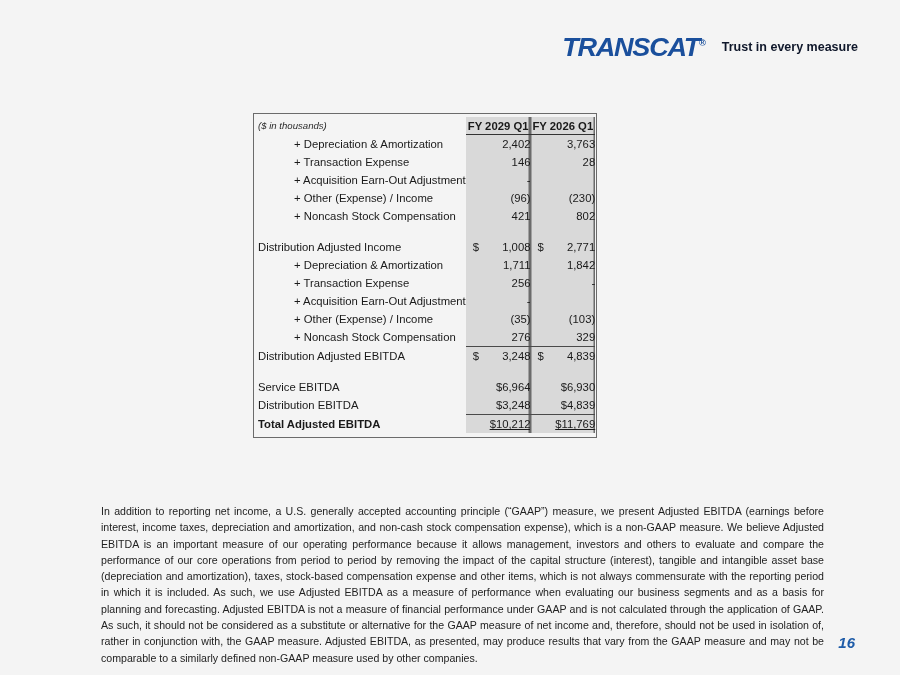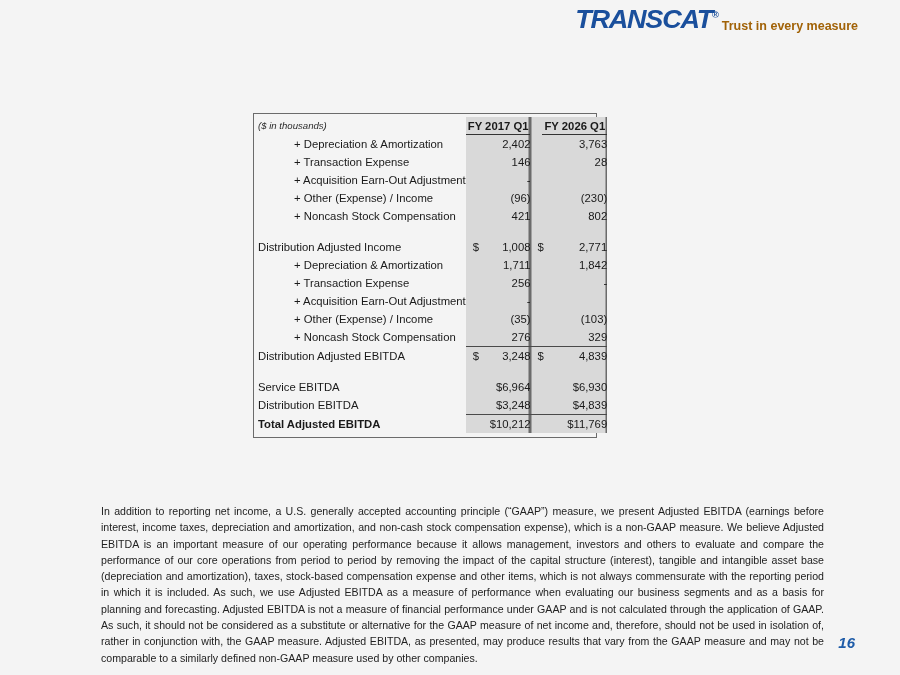--- a/index.html
+++ b/index.html
@@ -16,25 +16,25 @@
   }
   .slide {
     position: absolute;
     inset: 0;
     background: #f4f4f4;
   }
 
   
   .logo-area {
     position: absolute;
-    top: 6px;
+    top: 34px;
     right: 42px;
     display: flex;
-    align-items: flex-end;
-    gap: 7px;
+    align-items: center;
+    gap: 20px;
   }
   .logo-word {
     font-family: "Liberation Sans", sans-serif;
     font-weight: bold;
     font-style: italic;
     font-size: 26px;
     letter-spacing: -1.2px;
     color: #1a4f9c;
     line-height: 1;
     transform: scaleX(1.04);
@@ -43,21 +43,21 @@
     font-size: 9px;
     vertical-align: super;
     font-style: normal;
     font-weight: bold;
     color: #1a4f9c;
   }
   .logo-tagline {
     font-family: "Liberation Sans", sans-serif;
     font-weight: bold;
     font-size: 12.5px;
-    color: #a16207;
+    color: #0f172a;
     line-height: 1;
   }
 
   
   .slide-title {
     position: absolute;
     left: 52px;
     top: 62px;
     font-family: "Liberation Sans", sans-serif;
     font-weight: bold;
@@ -113,21 +113,21 @@
     width: 9px;
     background: #f4f4f4;
   }
   td.val .cur {
     position: absolute;
     left: 7px;
     top: 0;
   }
   
   td.val.colA { box-shadow: inset -1.5px 0 0 #6b6b6b; }
-  td.val.colB { box-shadow: inset -1.5px 0 0 #6b6b6b, inset 1.5px 0 0 #6b6b6b; padding-left: 12px; }
+  td.val.colB { box-shadow: inset -1.5px 0 0 #6b6b6b, inset 1.5px 0 0 #6b6b6b; }
 
   tr.hdr td.val {
     background: #d9d9d9;
     font-weight: bold;
     text-align: center;
     padding-right: 0;
   }
   tr.hdr td.val span.hd {
     display: inline-block;
     border-bottom: 1.2px solid #333;
@@ -137,20 +137,21 @@
   tr.hdr td.lbl {
     font-style: italic;
     font-size: 9.6px;
     color: #2a2a2a;
   }
   tr.subtotal td.val {
     border-top: 1.1px solid #4a4a4a;
   }
   tr.total td.val {
     border-top: 1.1px solid #4a4a4a;
+    text-decoration: underline;
   }
   tr.total td.lbl {
     font-weight: bold;
   }
   tr.spacer td {
     height: 13px;
     line-height: 13px;
   }
 
   
@@ -187,21 +188,21 @@
     <div class="logo-word"><span>TRANSCAT</span><span class="logo-reg">®</span></div>
     <div class="logo-tagline">Trust in every measure</div>
   </div>
 
 
   <div class="table-wrap">
     <table class="recon">
       <tbody>
         <tr class="hdr">
           <td class="lbl">($ in thousands)</td>
-          <td class="val colA"><span class="hd">FY 2017 Q1</span></td>
+          <td class="val colA"><span class="hd">FY 2029 Q1</span></td>
           <td class="gap"></td>
           <td class="val colB"><span class="hd">FY 2026 Q1</span></td>
         </tr>
           <tr class="row">
             <td class="lbl indent">+ Depreciation &amp; Amortization</td>
             <td class="val colA"><span>2,402</span></td>
             <td class="gap"></td>
             <td class="val colB"><span>3,763</span></td>
           </tr>
           <tr class="row">

